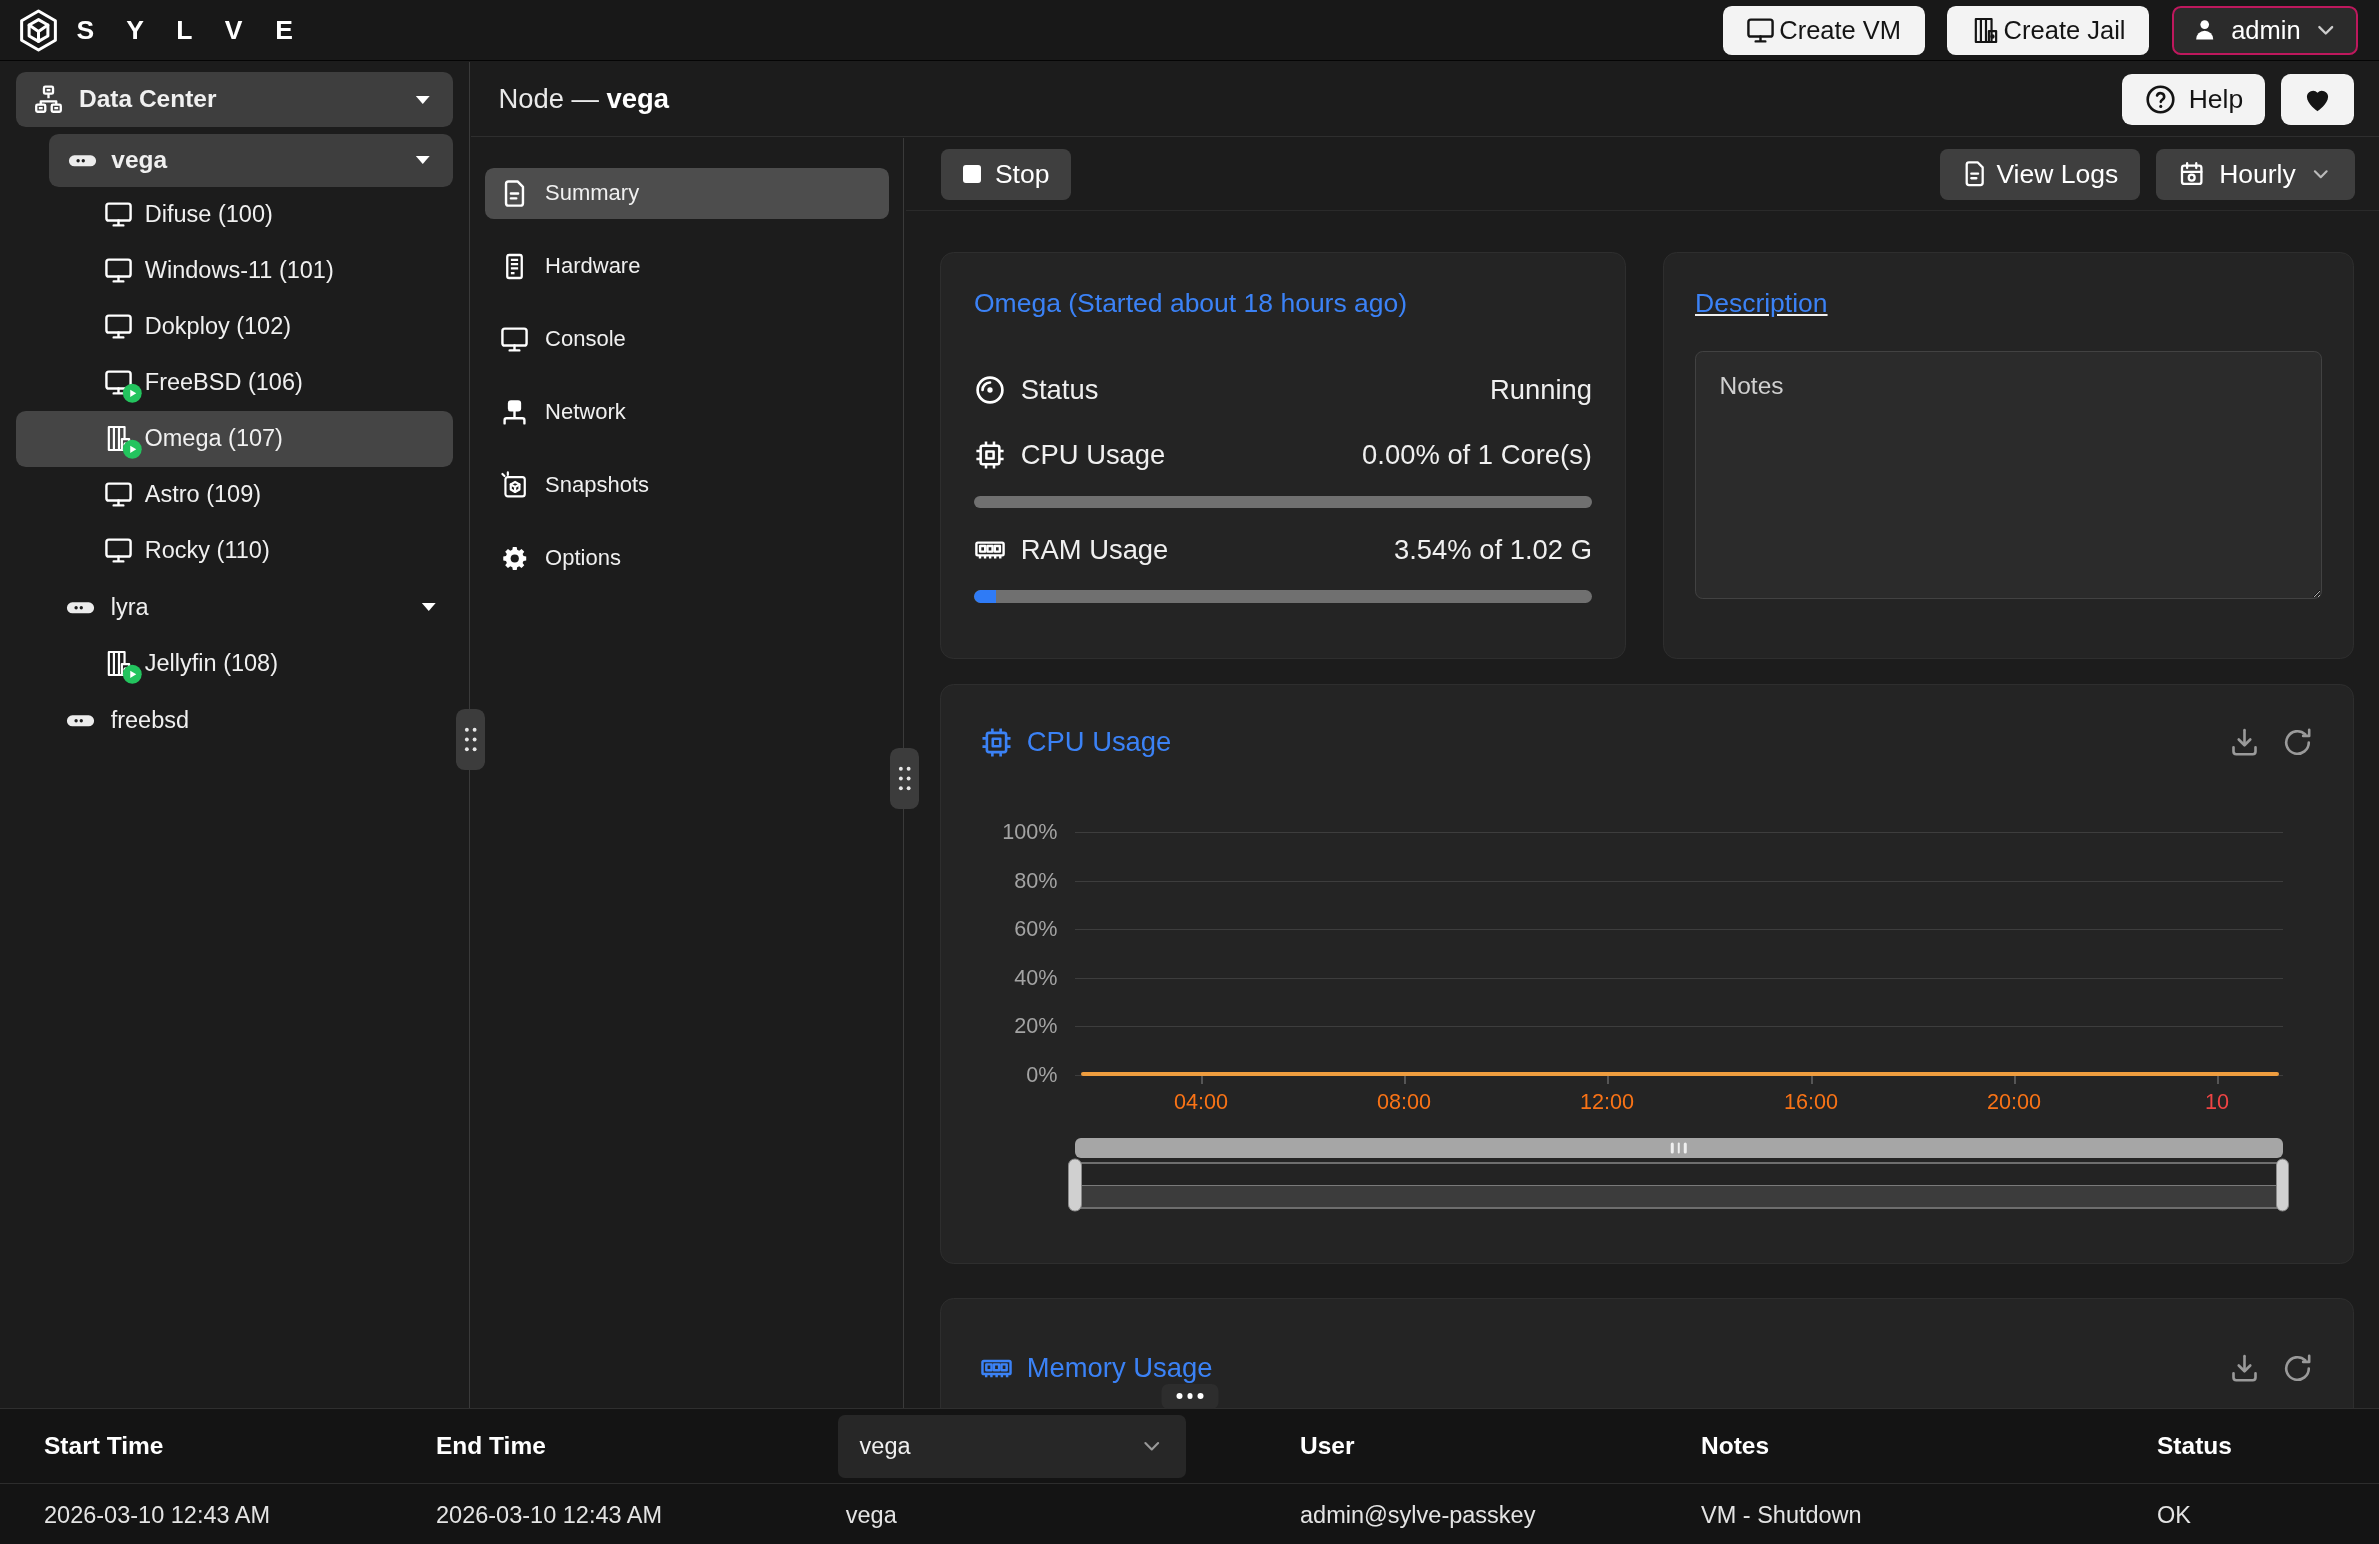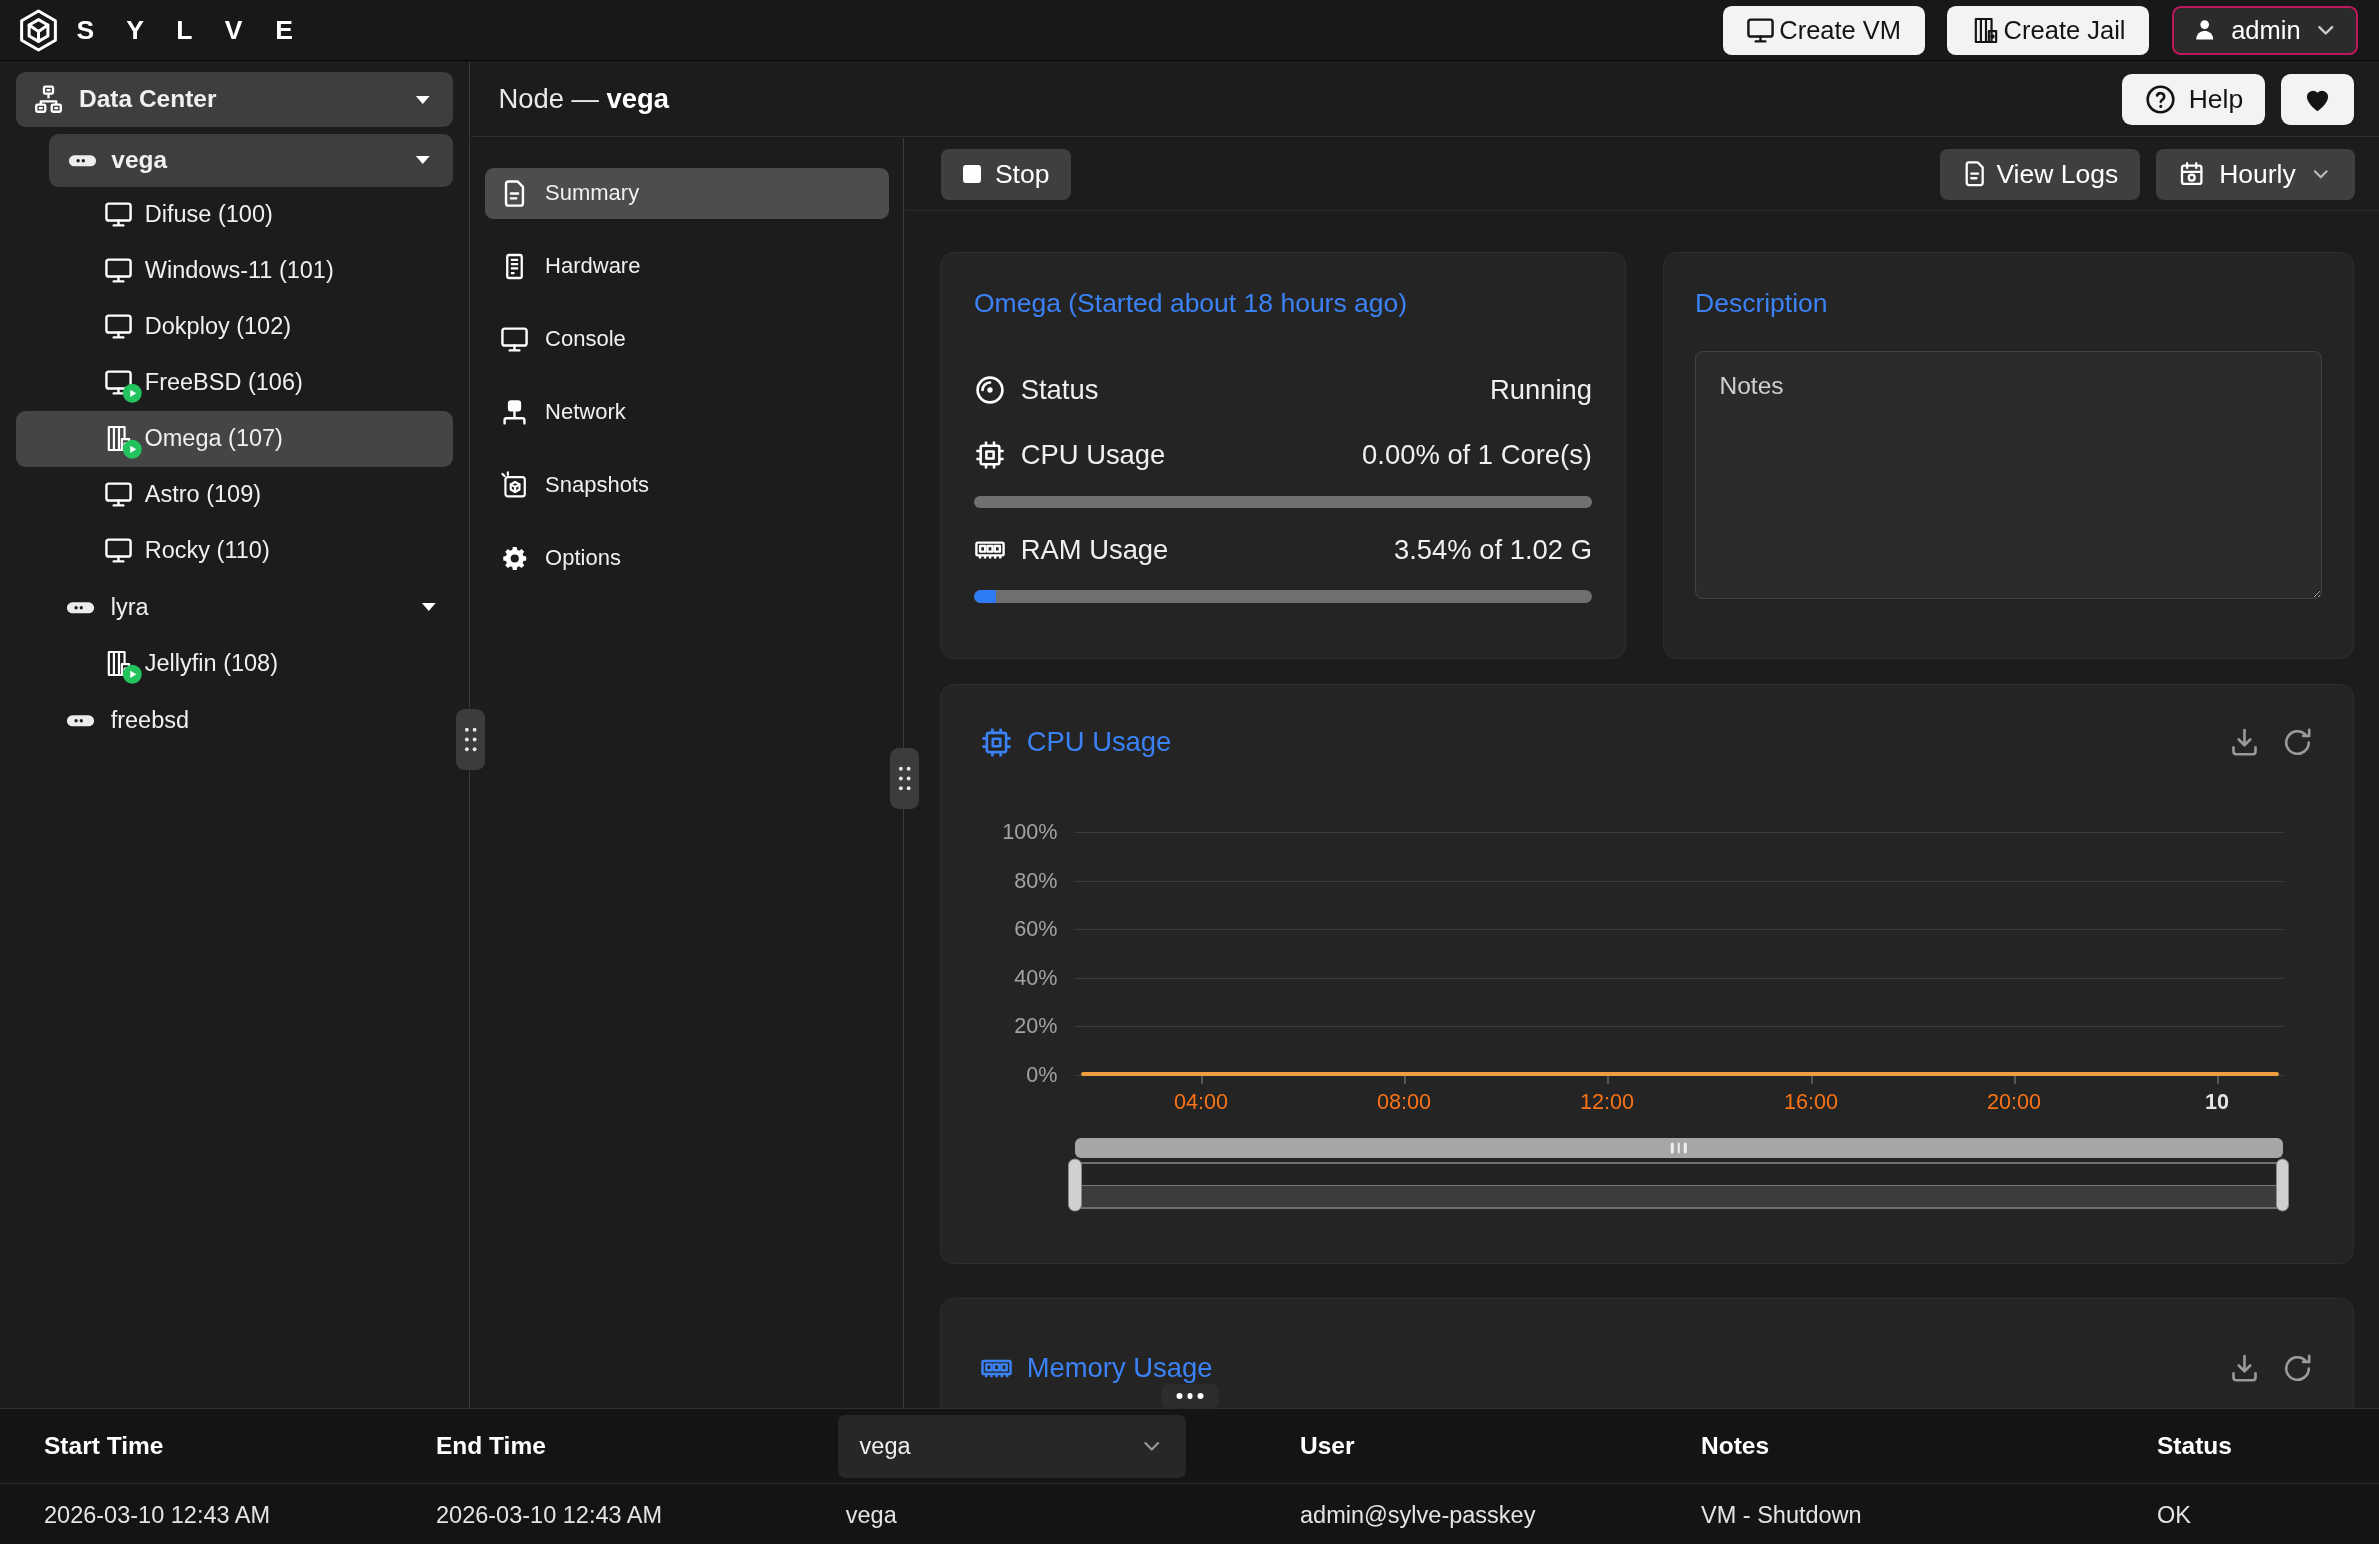--- a/index.html
+++ b/index.html
@@ -107,21 +107,21 @@
     font-size: 26.5px; font-weight: 500; cursor: pointer;
   }
   .stop-square { width: 18.6px; height: 18.6px; background: #fff; border-radius: 2.9px; }
   .toolbar-spacer { flex: 1; }
 
   .cards-row { margin: 41px 26.5px 0 34px; display: flex; gap: 37px; }
   .card {
     background: #242424; border: 1px solid #2e2e2e; border-radius: 13.7px;
   }
   .vm-card { width: 686px; height: 407px; flex: none; padding: 35px 33px; }
-  .desc-card { flex: 1; height: 407px; padding: 35px 31px; }
+  .desc-card { flex: 1; height: 407px; padding: 35px 31px; text-decoration: underline; }
   .card-title { color: #3b82f6; font-size: 26.5px; font-weight: 500; }
   .stat-row { display: flex; align-items: center; font-size: 27.4px; }
   .stat-label { display: flex; align-items: center; gap: 14.7px; }
   .stat-value { margin-left: auto; }
   .bar { height: 12.7px; background: #707070; border-radius: 6.9px; overflow: hidden; }
   .bar-fill { height: 100%; background: #2f7bf6; border-radius: 6.9px 0 0 6.9px; width: 0; }
 
   .notes-area {
     margin-top: 32px; width: 100%; height: 248px; resize: both;
     background: #2b2b2b; border: 1px solid #424242; border-radius: 7.8px;
@@ -137,21 +137,21 @@
     display: flex; align-items: center;
   }
   .mem-card .chart-head { top: 53px; }
   .chart-title { display: flex; align-items: center; gap: 13.7px; color: #3b82f6; font-size: 27.4px; font-weight: 500; }
   .chart-tools { margin-left: auto; display: flex; align-items: center; gap: 19.6px; }
 
   .plot { position: absolute; left: 134px; right: 70px; top: 147px; height: 243px; }
   .gridline { position: absolute; left: 0; right: 0; height: 1px; background: #3d3d3d; }
   .ytick { position: absolute; left: -17.6px; transform: translateX(-100%); font-size: 21.6px; color: #a3a3a3; }
   .xtick { position: absolute; top: 257px; transform: translateX(-50%); font-size: 21.6px; color: #f97316; }
-  .xtick.last { font-weight: 700; color: #e5e5e5; }
+  .xtick.last { font-weight: 400; color: #ef4444; }
   .xtickmark { position: absolute; top: 244px; width: 2px; height: 8.8px; background: #555; }
   .series-line { position: absolute; left: 5.9px; right: 3.9px; height: 4.9px; border-radius: 2.9px; }
 
   .zoom-scrollbar {
     position: absolute; left: 134px; right: 70px; top: 453px; height: 20.6px;
     background: #a6a6a6; border-radius: 5.9px; cursor: grab;
   }
   .zoom-grip {
     position: absolute; left: 50%; top: 50%; transform: translate(-50%,-50%);
     display: flex; gap: 3.9px;

